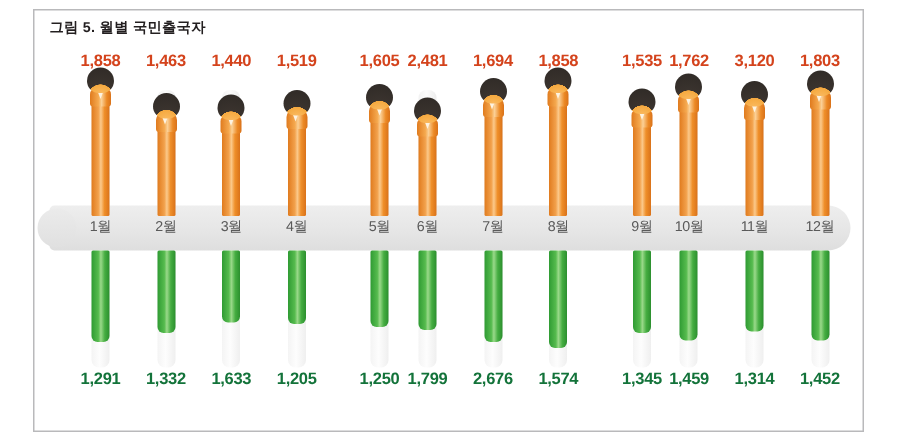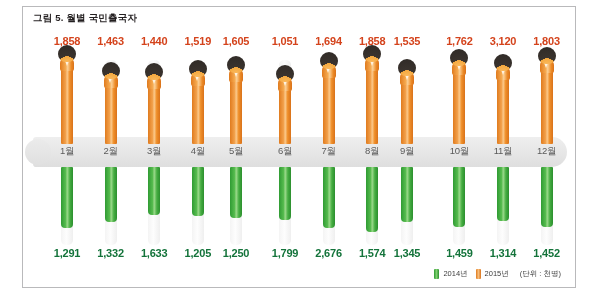--- a/index.html
+++ b/index.html
@@ -174,36 +174,36 @@
         <div class="figure" style="bottom:201px">
           <div class="fig-body"></div>
           <div class="fig-collar"></div>
           <div class="fig-head"></div>
         </div>
         <div class="month">4월</div>
         <div class="track-dn" style="height:78px"></div>
         <div class="bar-dn" style="height:49px"></div>
         <div class="bot-val">1,205</div>
       </div>
-      <div class="col" style="left: 191px;">
+      <div class="col" style="left: 208px;">
         <div class="top-val">1,605</div>
         <div class="track-up" style="height:84px"></div>
         <div class="bar-up" style="height:71px"></div>
         <div class="figure" style="bottom:205px">
           <div class="fig-body"></div>
           <div class="fig-collar"></div>
           <div class="fig-head"></div>
         </div>
         <div class="month">5월</div>
         <div class="track-dn" style="height:78px"></div>
         <div class="bar-dn" style="height:51px"></div>
         <div class="bot-val">1,250</div>
       </div>
       <div class="col" style="left: 240px;">
-        <div class="top-val">1,051</div>
+        <div class="top-val">2,481</div>
         <div class="track-up" style="height:84px"></div>
         <div class="bar-up" style="height:62px"></div>
         <div class="figure" style="bottom:196px">
           <div class="fig-body"></div>
           <div class="fig-collar"></div>
           <div class="fig-head"></div>
         </div>
         <div class="month">6월</div>
         <div class="track-dn" style="height:78px"></div>
         <div class="bar-dn" style="height:53px"></div>
@@ -230,21 +230,21 @@
         <div class="figure" style="bottom:216px">
           <div class="fig-body"></div>
           <div class="fig-collar"></div>
           <div class="fig-head"></div>
         </div>
         <div class="month">8월</div>
         <div class="track-dn" style="height:78px"></div>
         <div class="bar-dn" style="height:65px"></div>
         <div class="bot-val">1,574</div>
       </div>
-      <div class="col" style="left: 362px;">
+      <div class="col" style="left: 383px;">
         <div class="top-val">1,535</div>
         <div class="track-up" style="height:84px"></div>
         <div class="bar-up" style="height:68px"></div>
         <div class="figure" style="bottom:202px">
           <div class="fig-body"></div>
           <div class="fig-collar"></div>
           <div class="fig-head"></div>
         </div>
         <div class="month">9월</div>
         <div class="track-dn" style="height:78px"></div>
@@ -287,20 +287,13 @@
           <div class="fig-body"></div>
           <div class="fig-collar"></div>
           <div class="fig-head"></div>
         </div>
         <div class="month">12월</div>
         <div class="track-dn" style="height:78px"></div>
         <div class="bar-dn" style="height:60px"></div>
         <div class="bot-val">1,452</div>
       </div>
     </div>
-  <div id="legend">
-    <span class="sw sw-g"></span>
-    <span class="lg-t">2014년</span>
-    <span class="sw sw-o"></span>
-    <span class="lg-t">2015년</span>
-    <span id="unit">(단위 : 천명)</span>
-  </div>
 </div>
 
 </body></html>

